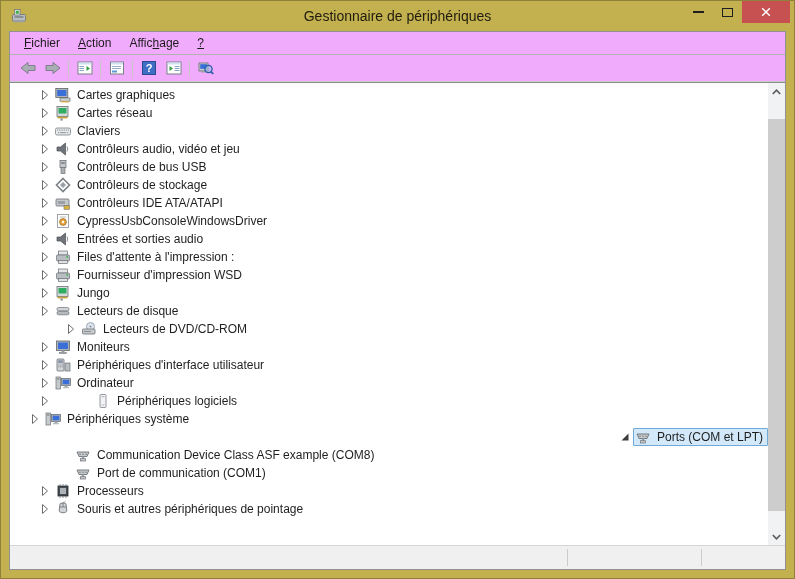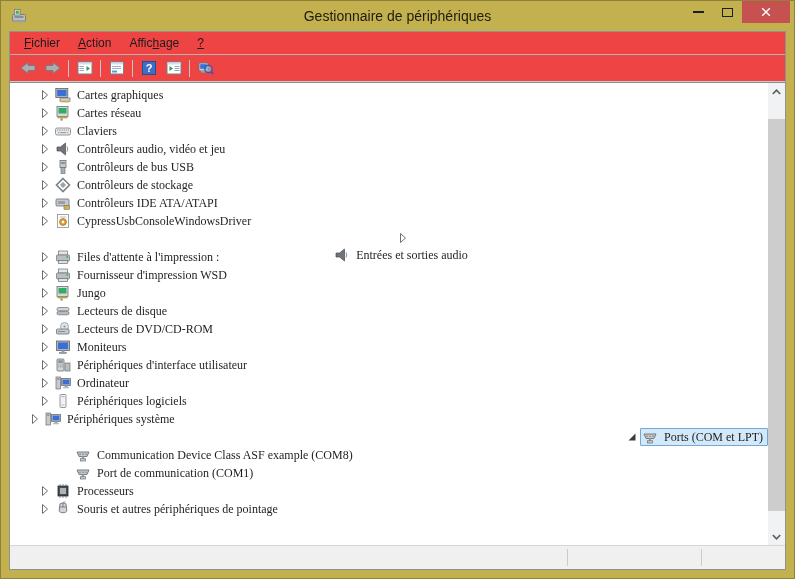--- a/index.html
+++ b/index.html
@@ -10,37 +10,37 @@
   
   .titlebar { height:30px; position:relative; display:flex; align-items:center; flex:none; }
   .app-icon { width:16px; height:16px; margin-left:10px; z-index:2; }
   .title { position:absolute; left:0; right:0; text-align:center; font-size:14px; color:#1F1C0E; }
   .controls { position:absolute; right:4px; top:0; height:22px; display:flex; z-index:3; }
   .ctrl { width:29px; height:22px; display:flex; align-items:center; justify-content:center; cursor:default; }
   .ctrl-close { width:48px; }
   .glyph-min { width:11px; height:2px; background:#1E1E1E; }
   .glyph-max { width:11px; height:9px; border:1px solid #1E1E1E; }
   
-  .inner { flex:1; margin:0 8px 8px 8px; background:#ef4444; border:1px solid #919191;
+  .inner { flex:1; margin:0 8px 8px 8px; background:#f0abfc; border:1px solid #919191;
            display:flex; flex-direction:column; min-height:0; }
   .menubar { height:23px; flex:none; display:flex; align-items:center; padding-left:5px;
              border-bottom:1px solid #B2B2B2; font-size:12px; color:#1B1B1B; }
   .menu-item { padding:3px 9px; }
   .toolbar { height:27px; flex:none; display:flex; align-items:center; padding-left:5px;
              border-bottom:1px solid #C9C9C9; }
   .tb-btn { width:25px; height:22px; display:flex; align-items:center; justify-content:center; }
   .tb-sep { width:1px; height:17px; background:#C6C6C6; margin:0 3px; }
   
   .tree-wrap { flex:1; min-height:0; background:#FFFFFF; border-top:1px solid #8B8F94;
                display:flex; position:relative; }
   .tree { flex:1; padding-top:3px; overflow:hidden; font-size:12px; color:#1E1E1E; }
   .tree-row { height:18px; display:flex; align-items:center; white-space:nowrap; }
   .expander { width:16px; height:16px; flex:none; display:flex; align-items:center; justify-content:center; }
   .row-content { display:flex; align-items:center; height:18px; padding:0 4px 0 1px;
-                 border:1px solid transparent; border-radius:1px;font-family:Liberation Serif, serif; }
+                 border:1px solid transparent; border-radius:1px; }
   .node-icon { width:16px; height:16px; flex:none; }
   .row-label { margin-left:6px; }
   .tree-row.selected .row-content { background:#D3E9F9; border-color:#70A8D8; }
   
   .scrollbar { width:17px; flex:none; background:#F1F2F3; display:flex; flex-direction:column; }
   .sb-btn { height:17px; flex:none; display:flex; align-items:center; justify-content:center; }
   .sb-track { flex:1; position:relative; }
   .sb-thumb { position:absolute; left:0; top:19px; width:17px; height:392px; background:#CDCDCD; }
   
   .statusbar { height:24px; flex:none; background:#F0F0F0; border-top:1px solid #D6D6D6; position:relative; }
@@ -304,21 +304,21 @@
                 <svg width="16" height="16" viewBox="0 0 16 16">
                   <rect x="2.5" y="1.5" width="11" height="13" fill="#FFF" stroke="#8A8F94" stroke-width="0.8"></rect>
                   <line x1="4.5" y1="4" x2="11.5" y2="4" stroke="#B8BCC0"></line>
                   <circle cx="8" cy="9" r="3.4" fill="#E8A33D" stroke="#9A6F1F" stroke-width="0.8"></circle>
                   <circle cx="8" cy="9" r="1.2" fill="#FFF"></circle>
                 </svg>
               </span>
               <span class="row-label">CypressUsbConsoleWindowsDriver</span>
             </span>
           </div>
-          <div class="tree-row" style="padding-left: 27px; flex-direction: column;">
+          <div class="tree-row" style="padding-left: 27px;">
             <span class="expander">
               <svg width="16" height="16" viewBox="0 0 16 16">
                 <path d="M5.5 3.5 L10.5 8 L5.5 12.5 Z" fill="#FFFFFF" stroke="#6E6E6E" stroke-width="1"></path>
               </svg>
             </span>
             <span class="row-content">
               <span class="node-icon">
                 <svg width="16" height="16" viewBox="0 0 16 16">
                   <polygon points="2,6 5.5,6 10.5,2 10.5,14 5.5,10 2,10" fill="#6F747A" stroke="#4A4E53" stroke-width="0.7"></polygon>
                   <path d="M12 5.5 Q13.5 8 12 10.5" fill="none" stroke="#8A8F94" stroke-width="1"></path>
@@ -390,21 +390,21 @@
             <span class="row-content">
               <span class="node-icon">
                 <svg width="16" height="16" viewBox="0 0 16 16">
                   <rect x="2" y="4.5" width="12" height="3.4" rx="1.6" fill="#D2D5D8" stroke="#6B7075" stroke-width="0.7"></rect>
                   <rect x="2" y="8.4" width="12" height="3.4" rx="1.6" fill="#B6BBBF" stroke="#6B7075" stroke-width="0.7"></rect>
                 </svg>
               </span>
               <span class="row-label">Lecteurs de disque</span>
             </span>
           </div>
-          <div class="tree-row" style="padding-left: 27px;">
+          <div class="tree-row" style="padding-left: 27px; margin-left: 26px;">
             <span class="expander">
               <svg width="16" height="16" viewBox="0 0 16 16">
                 <path d="M5.5 3.5 L10.5 8 L5.5 12.5 Z" fill="#FFFFFF" stroke="#6E6E6E" stroke-width="1"></path>
               </svg>
             </span>
             <span class="row-content">
               <span class="node-icon">
                 <svg width="16" height="16" viewBox="0 0 16 16">
                   <circle cx="9.5" cy="5.5" r="4" fill="#DFE6EE" stroke="#8A95A5" stroke-width="0.8"></circle>
                   <circle cx="9.5" cy="5.5" r="1.1" fill="#8A95A5"></circle>
@@ -471,21 +471,21 @@
                   <rect x="2" y="3.5" width="2.5" height="1" fill="#6B7075"></rect>
                   <rect x="6.5" y="3.5" width="9" height="7" fill="#AEB3B8" stroke="#5F6469" stroke-width="0.7"></rect>
                   <rect x="7.7" y="4.7" width="6.6" height="4.6" fill="#3A6FD8"></rect>
                   <rect x="9.5" y="10.5" width="3" height="1.5" fill="#9AA0A5"></rect>
                   <rect x="8" y="12" width="6" height="1.3" fill="#B9BEC3"></rect>
                 </svg>
               </span>
               <span class="row-label">Ordinateur</span>
             </span>
           </div>
-          <div class="tree-row" style="padding-left: 27px;">
+          <div class="tree-row" style="padding-left: 27px; gap: 40px;">
             <span class="expander">
               <svg width="16" height="16" viewBox="0 0 16 16">
                 <path d="M5.5 3.5 L10.5 8 L5.5 12.5 Z" fill="#FFFFFF" stroke="#6E6E6E" stroke-width="1"></path>
               </svg>
             </span>
             <span class="row-content">
               <span class="node-icon">
                 <svg width="16" height="16" viewBox="0 0 16 16">
                   <rect x="5" y="1.5" width="6" height="13" rx="1" fill="#F2F3F4" stroke="#8A8F94" stroke-width="0.9"></rect>
                   <rect x="6.5" y="3" width="3" height="1.2" fill="#B8BCC0"></rect>

